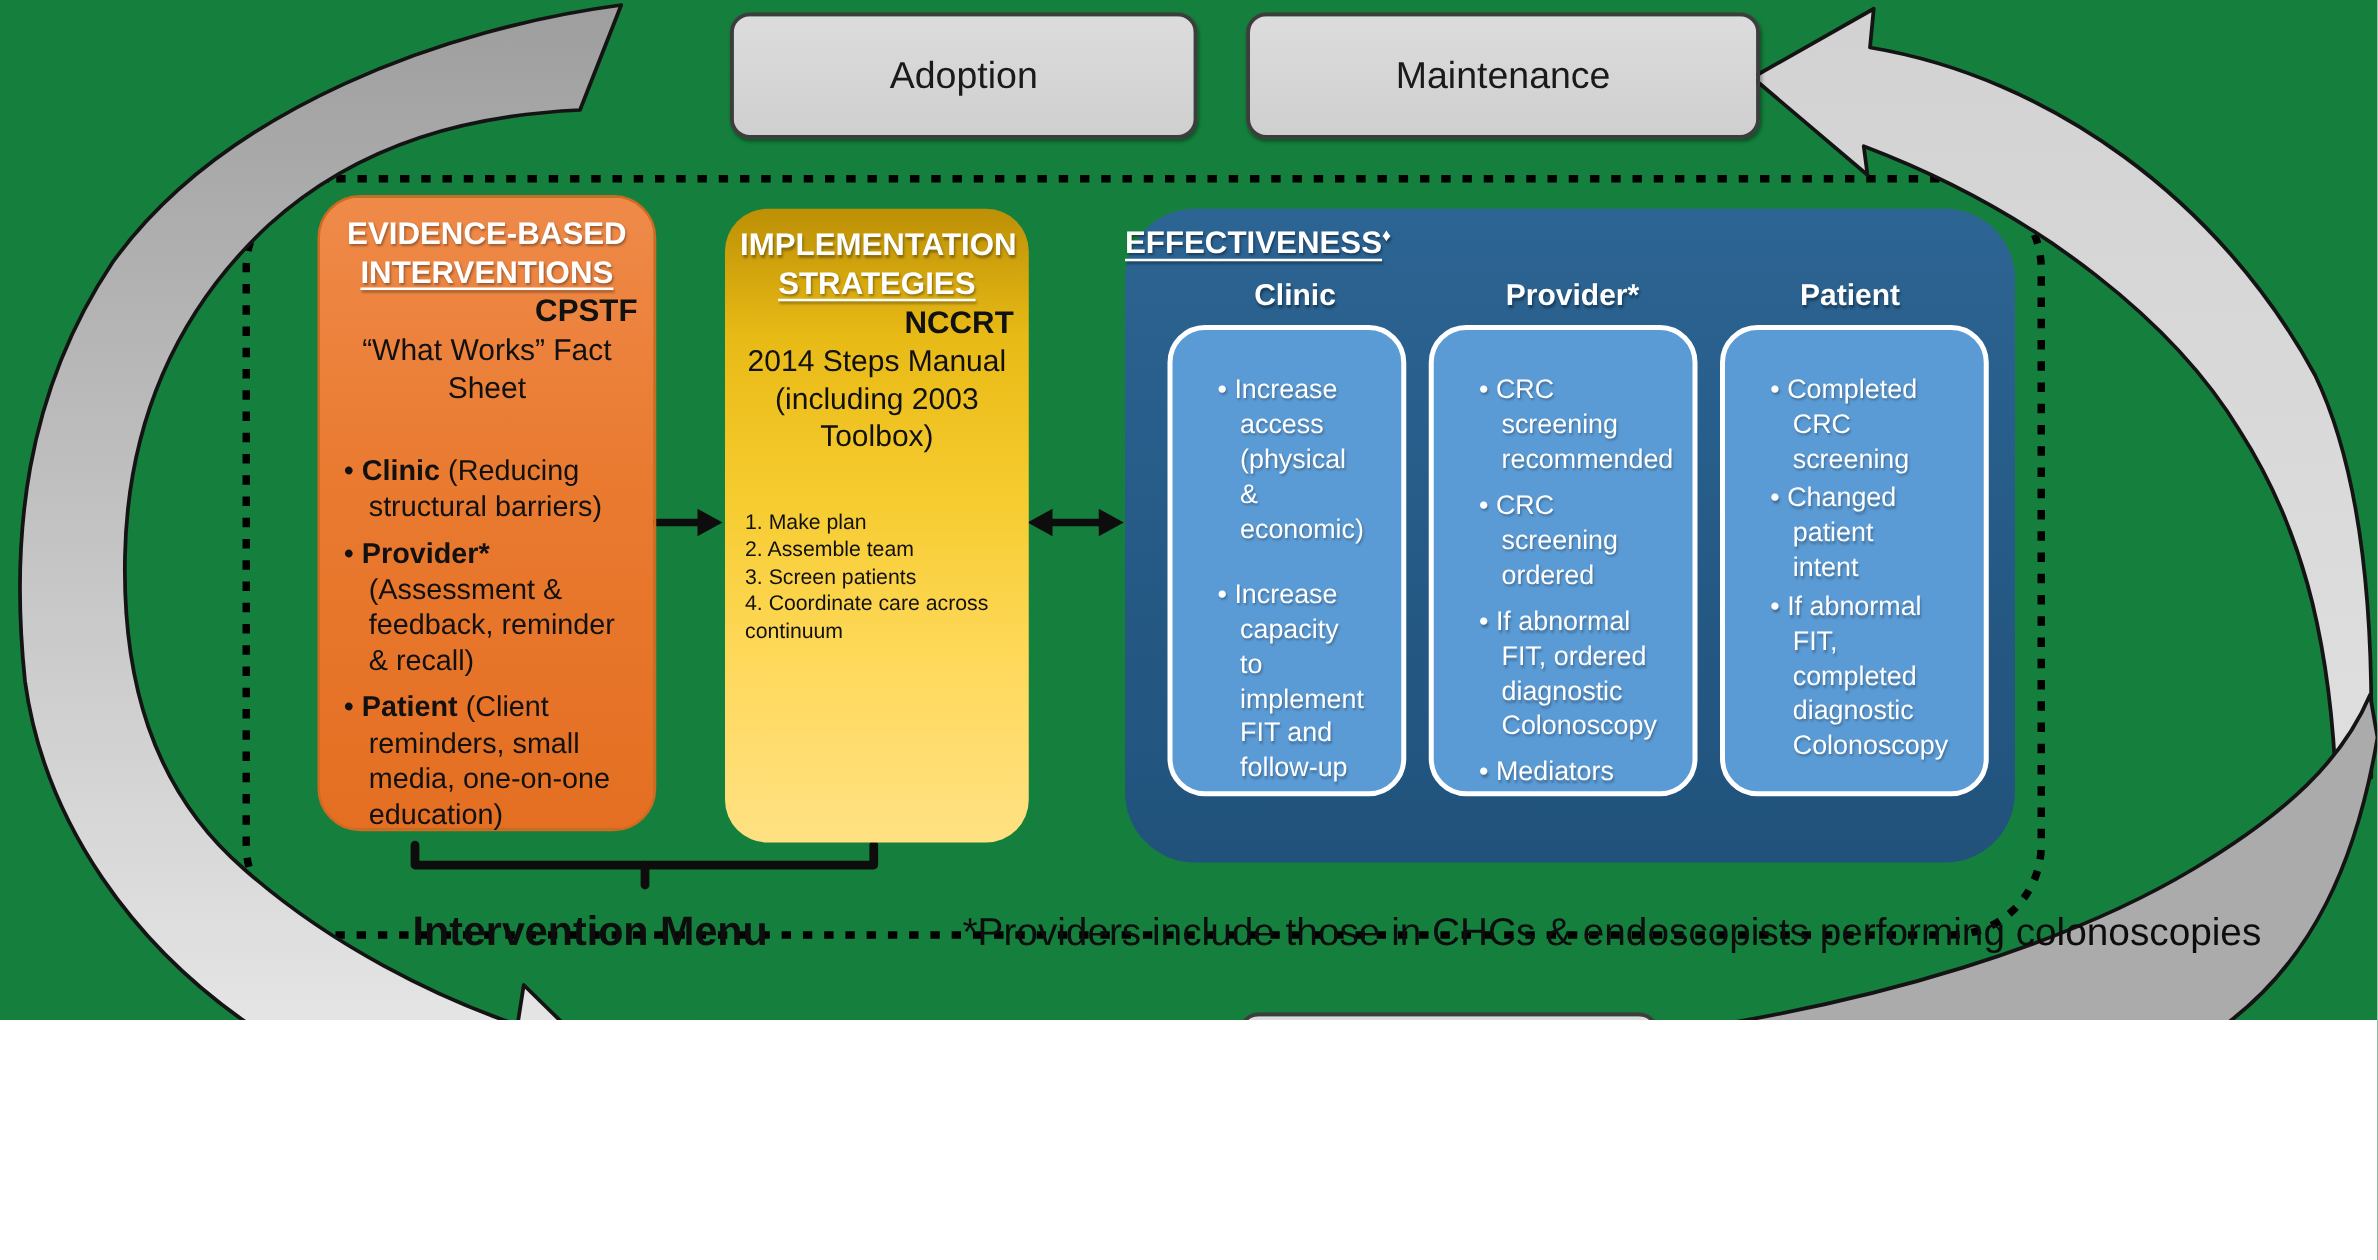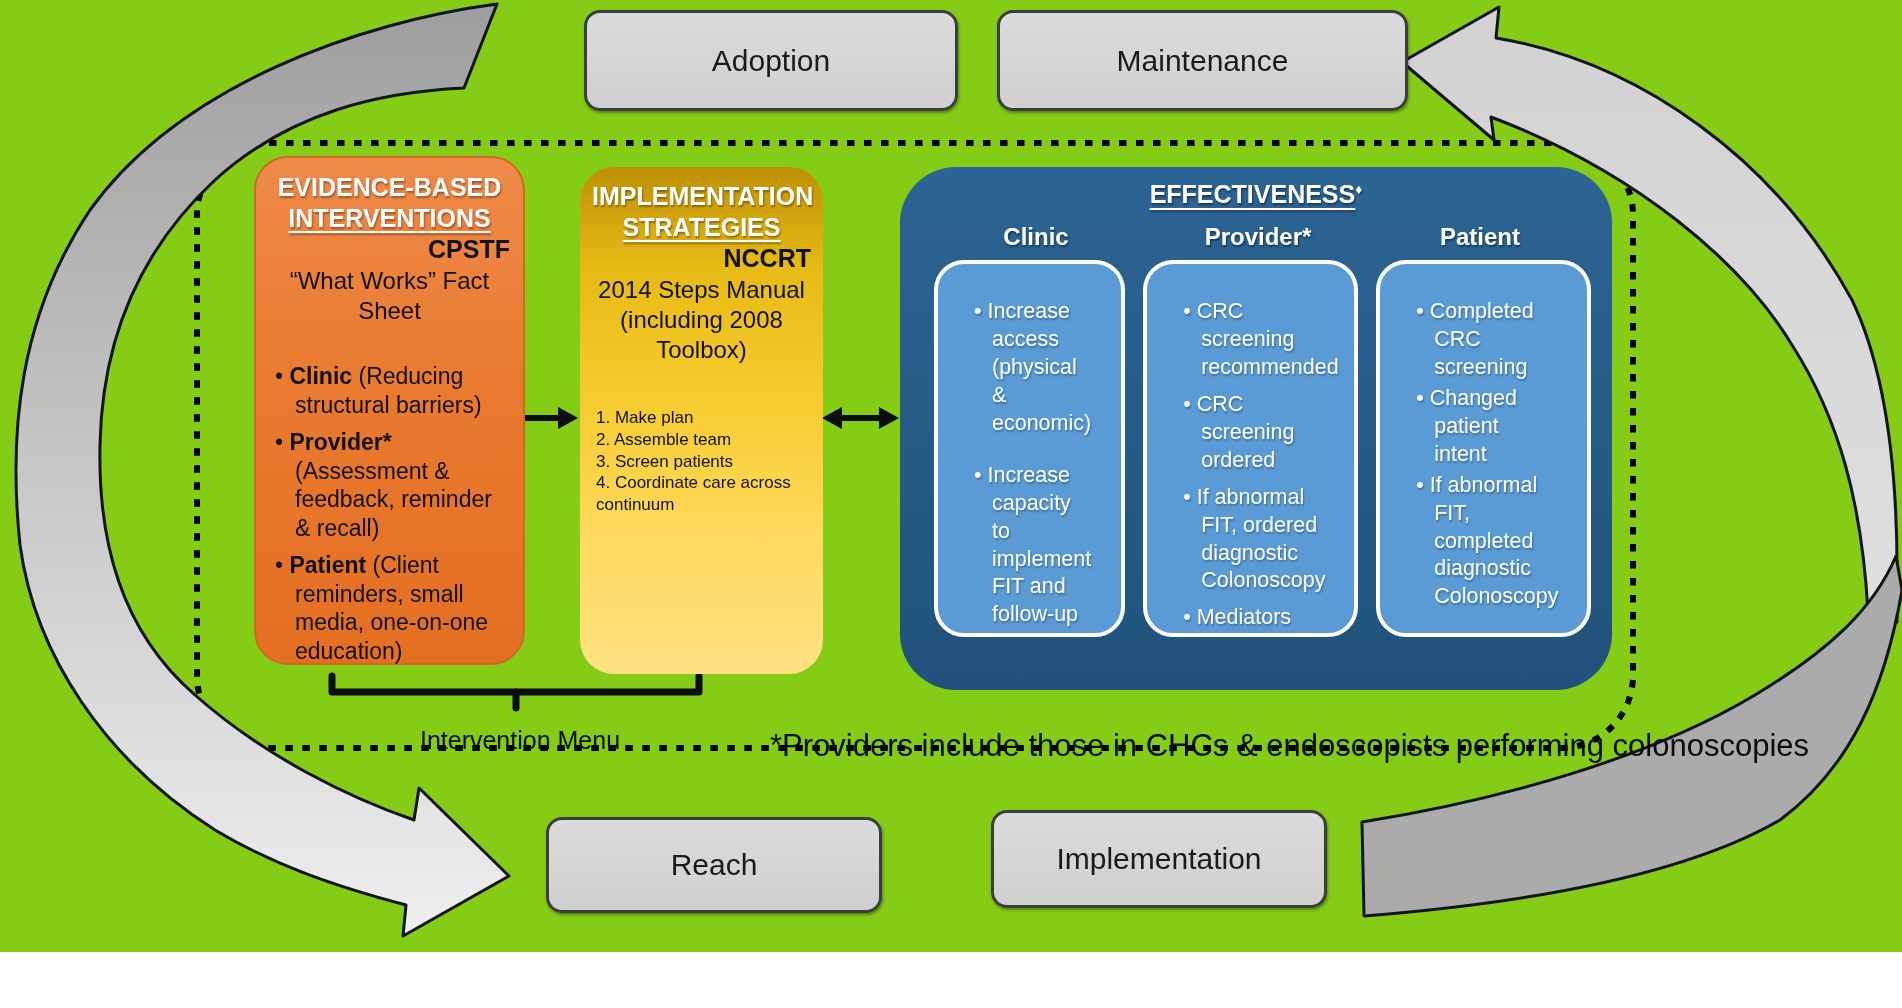--- a/index.html
+++ b/index.html
@@ -1,16 +1,16 @@
 <!DOCTYPE html>
 <html><head>
 <meta charset="utf-8">
 <style>
   html,body{margin:0;padding:0;background:#fff;}
-  .canvas{position:relative;width:1902px;height:952px;background:#84cc16;overflow:hidden;
+  .canvas{position:relative;width:1902px;height:816px;background:#15803d;overflow:hidden;
           font-family:"Liberation Sans", sans-serif;color:#111;}
   svg.bg{position:absolute;left:0;top:0;width:1902px;height:1008px;}
 
   
   .stage{position:absolute;display:flex;align-items:center;justify-content:center;
          background:linear-gradient(180deg,#dcdcdc,#cfcfcf);
          border:3px solid #3d3d3d;border-radius:16px;
          font-size:30px;color:#1a1a1a;box-shadow:1px 2px 3px rgba(0,0,0,.35);}
 
   
@@ -29,42 +29,42 @@
 
   
   .strat{position:absolute;left:580px;top:167px;width:243px;height:507px;box-sizing:border-box;
          background:linear-gradient(180deg,#bd9006 0%,#e8ba16 20%,#f6cb2e 45%,#ffd95c 72%,#ffe183 100%);
          border-radius:34px;padding:14px 12px;}
   .strat .steps{margin-top:42px;font-size:17px;line-height:1.28;padding-left:4px;color:#111;}
 
   
   .eff{position:absolute;left:900px;top:167px;width:712px;height:523px;box-sizing:border-box;
        background:linear-gradient(180deg,#2c6493,#20527b);border-radius:56px;padding-top:13px;}
-  .eff-title{text-align:center;color:#fff;font-weight:bold;font-size:25px;
+  .eff-title{text-align:left;color:#fff;font-weight:bold;font-size:25px;
              text-shadow:1px 2px 2px rgba(0,0,0,.4);}
   .eff-title .ul{text-decoration:underline;text-underline-offset:5px;}
   .eff-title sup{font-size:14px;vertical-align:9px;}
   .eff-headrow,.eff-cards{display:flex;margin-left:34px;width:648px;gap:18px;}
   .eff-headrow{margin-top:14px;}
   .eff-head{width:215px;text-align:center;color:#fff;font-weight:bold;font-size:24px;
             text-shadow:1px 2px 2px rgba(0,0,0,.4);}
   .eff-cards{margin-top:9px;}
   .card{width:215px;height:377px;box-sizing:border-box;background:#5b9bd5;
         border:4px solid #fff;border-radius:30px;padding:18px 14px 12px 20px;}
   .card ul{list-style:none;margin:16px;padding:0;color:#fff;font-size:21.5px;line-height:1.3;
            text-shadow:1px 2px 2px rgba(0,0,0,.3);}
   .card li{padding-left:18px;text-indent:-18px;}
   .card.c0 li{margin-bottom:24px;}
   .card.c1 li{margin-bottom:9px;}
   .card.c2 li{margin-bottom:3px;}
   .card li::before{content:"• ";}
 
   
-  .menu-label{position:absolute;left:330px;top:726px;width:380px;text-align:center;
-              font-weight:normal;font-size:25px;color:#0d0d0d;}
+  .menu-label{position:absolute;left:330px;top:726px;width:380px;text-align:left;
+              font-weight:bold;font-size:33px;color:#0d0d0d;}
   .prov-note{position:absolute;left:770px;top:728px;font-size:31px;color:#0d0d0d;}
   .bottom-note{position:absolute;left:507px;top:956px;width:878px;height:47px;box-sizing:border-box;
                background:#fff;border:2.5px solid #1a1a1a;display:flex;align-items:center;
                justify-content:center;font-size:25px;color:#0d0d0d;}
   .bottom-note sup{font-size:14px;vertical-align:6px;margin-right:1px;}
 </style>
 </head>
 <body>
 
 <div class="canvas">
@@ -154,21 +154,21 @@
       <li><span class="b">Patient</span><span> (Client reminders, small media, one-on-one education)</span></li>
     </ul>
   </div>
 
   <div class="strat">
     <div class="panel-title">
       <div>IMPLEMENTATION</div>
       <div class="ul">STRATEGIES</div>
     </div>
     <div class="org">NCCRT</div>
-    <div class="org-detail">2014 Steps Manual (including 2008 Toolbox)</div>
+    <div class="org-detail">2014 Steps Manual (including 2003 Toolbox)</div>
     <div class="steps">
       <div>1. Make plan</div>
       <div>2. Assemble team</div>
       <div>3. Screen patients</div>
       <div>4. Coordinate care across continuum</div>
     </div>
   </div>
 
   <div class="eff">
     <div class="eff-title">

